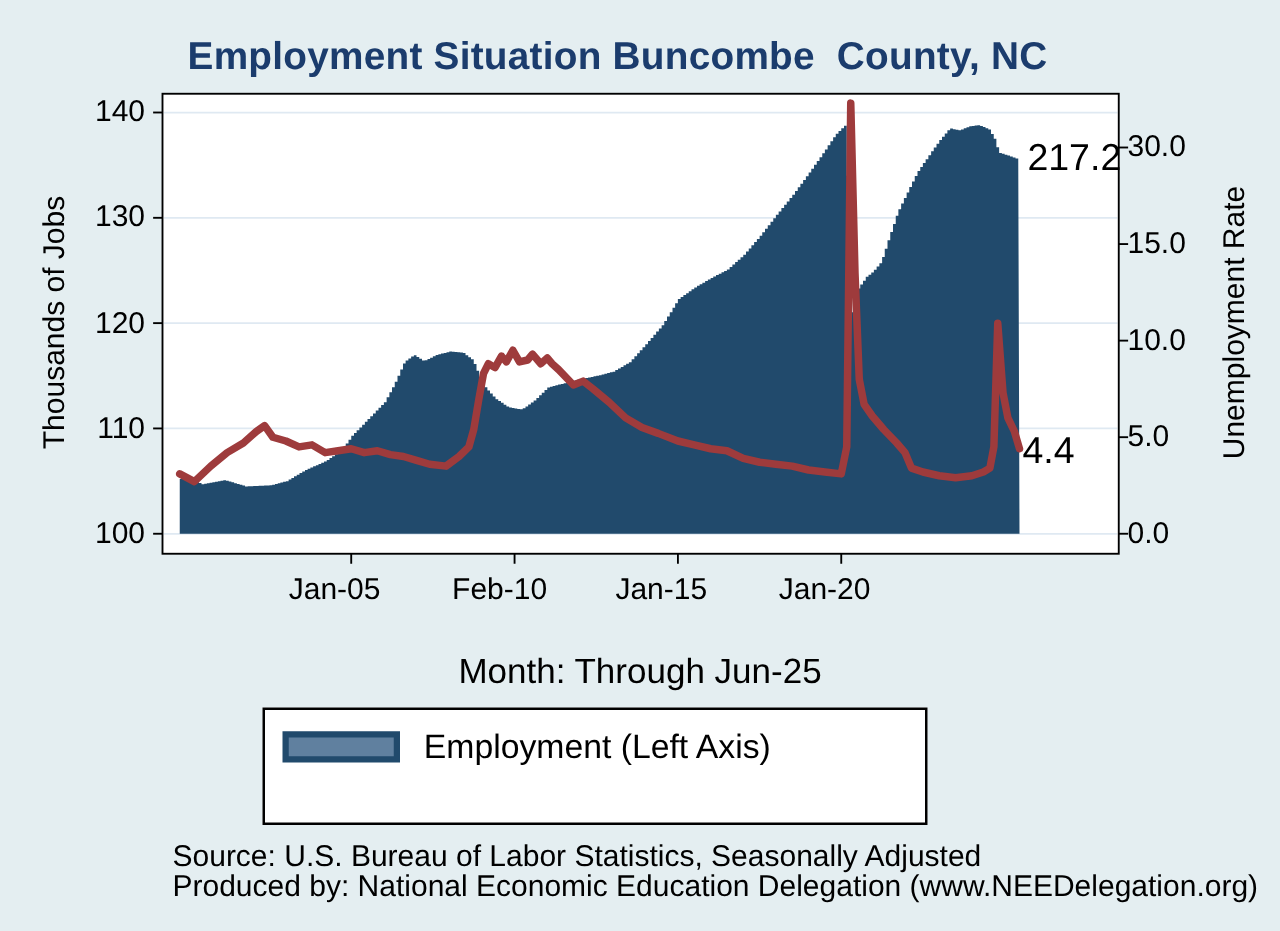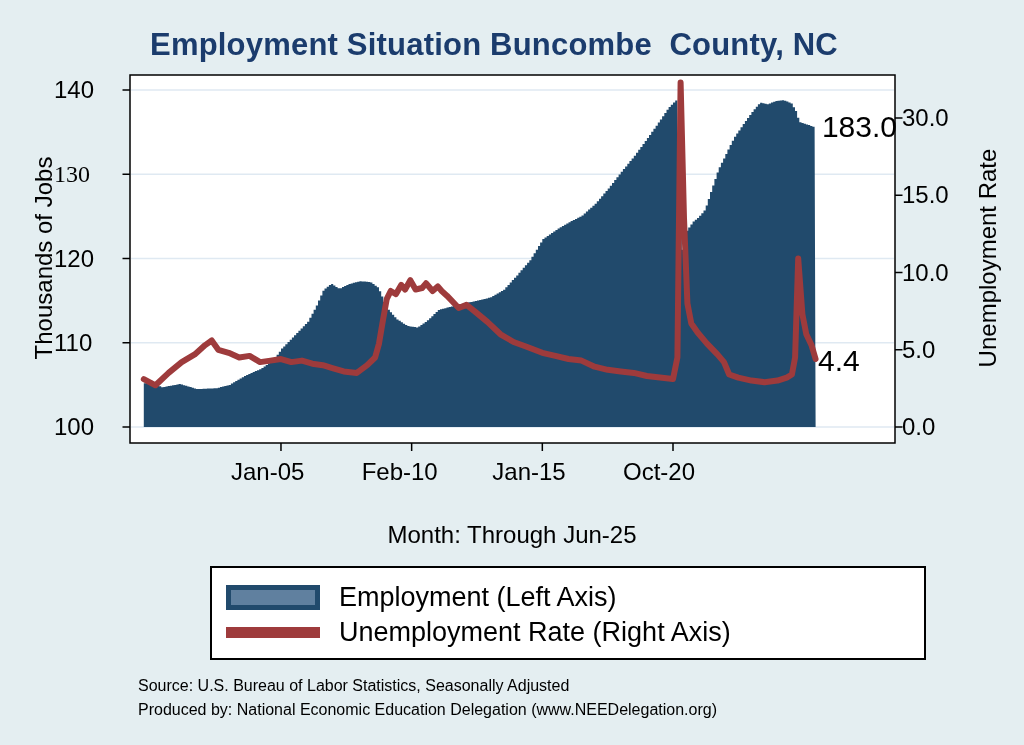--- a/index.html
+++ b/index.html
@@ -4,37 +4,37 @@
 <style>
   html,body{margin:0;padding:0;background:#e4eef1;}
   #canvas{position:relative;width:1024px;height:745px;background:#e4eef1;
           font-family:"Liberation Sans",sans-serif;overflow:hidden;color:#000;}
   #plot{position:absolute;left:0;top:0;}
   .chart-title{position:absolute;left:0;top:27px;width:988px;text-align:center;
           font-size:31px;font-weight:600;color:#1b3c6d;letter-spacing:.2px;white-space:pre;}
   .ylab{position:absolute;font-size:24px;white-space:nowrap;}
   .ylab-l{left:44px;top:258px;transform:translate(-50%,-50%) rotate(-90deg);}
   .ylab-r{left:988px;top:258px;transform:translate(-50%,-50%) rotate(-90deg);}
-  .xlab{position:absolute;left:0;top:521px;width:1024px;text-align:center;font-size:24px;}
+  .xlab{position:absolute;left:0;top:521px;width:1024px;text-align:center;font-size:28px;}
   .tick{position:absolute;font-size:24px;line-height:24px;}
-  .tick.l{width:62px;text-align:left;left:54px;}
+  .tick.l{width:62px;text-align:right;left:54px;}
   .tick.r{left:902px;}
   .tick.b{width:100px;text-align:left;top:460px;}
   .ann{position:absolute;font-size:30px;line-height:30px;color:#000;}
   #ann-emp{left:818px;width:79px;text-align:right;top:112px;}
   #ann-rate{left:818px;top:346px;}
-  .legend{position:absolute;left:210px;top:566px;width:716px;height:94px;background:#fff;
+  .legend{position:absolute;left:210px;top:566px;width:532px;height:94px;background:#fff;
           border:2px solid #000;box-sizing:border-box;display:flex;flex-direction:column;
           justify-content:space-between;padding:13px 0 9px 14px;}
   .lrow{display:flex;align-items:center;gap:19px;height:33px;}
   .sw-area{width:94px;height:25px;background:#214a6c;position:relative;flex:0 0 auto;}
   .sw-area-in{position:absolute;left:5px;right:5px;top:5px;bottom:5px;background:#60809f;}
   .sw-line{width:94px;height:11px;background:#9e3b3c;flex:0 0 auto;}
   .llab{font-size:27px;white-space:nowrap;}
-  .footer{position:absolute;left:138px;top:674px;font-size:16px;line-height:24px;}
+  .footer{position:absolute;left:138px;top:674px;font-size:24px;line-height:24px;}
 </style>
 </head>
 <body>
 
 <div id="canvas">
 
   <svg id="plot" width="1024" height="745">
       <rect x="130" y="75" width="765" height="368" fill="#ffffff"></rect>
       <line x1="131" x2="894" y1="427" y2="427" stroke="#dfe9f2" stroke-width="1.4"></line>
       <line x1="131" x2="894" y1="342.75" y2="342.75" stroke="#dfe9f2" stroke-width="1.4"></line>
@@ -63,46 +63,42 @@
   <div class="chart-title">Employment Situation Buncombe  County, NC</div>
 
   <div class="ylab ylab-l">Thousands of Jobs</div>
   <div class="ylab ylab-r">Unemployment Rate</div>
   <div class="xlab">Month: Through Jun-25</div>
 
   <div id="tick-layer">
       <div class="tick l" style="top: 415px;">100</div>
       <div class="tick l" style="top: 330.75px;">110</div>
       <div class="tick l" style="top: 246.5px;">120</div>
-      <div class="tick l" style="top: 162.25px; font-family: Liberation Serif, serif;">130</div>
+      <div class="tick l" style="top: 162.25px;">130</div>
       <div class="tick l" style="top: 78px;">140</div>
       <div class="tick r" style="top: 415px;">0.0</div>
       <div class="tick r" style="top: 337.75px;">5.0</div>
       <div class="tick r" style="top: 260.5px;">10.0</div>
       <div class="tick r" style="top: 183.25px;">15.0</div>
       <div class="tick r" style="top: 106px;">30.0</div>
       <div class="tick b" style="left: 230.975px;">Jan-05</div>
       <div class="tick b" style="left: 361.65px;">Feb-10</div>
       <div class="tick b" style="left: 492.325px;">Jan-15</div>
-      <div class="tick b" style="left: 623px;">Oct-20</div>
+      <div class="tick b" style="left: 623px;">Jan-20</div>
     </div>
 
-  <div class="ann" id="ann-emp">183.0</div>
+  <div class="ann" id="ann-emp">217.2</div>
   <div class="ann" id="ann-rate">4.4</div>
 
   <div class="legend">
     <div class="lrow">
       <span class="sw-area">
           <span class="sw-area-in"></span>
         </span>
       <span class="llab">Employment (Left Axis)</span>
-    </div>
-    <div class="lrow">
-      <span class="sw-line"></span>
-      <span class="llab">Unemployment Rate (Right Axis)</span>
     </div>
   </div>
 
   <div class="footer">
     <div>Source: U.S. Bureau of Labor Statistics, Seasonally Adjusted</div>
     <div>Produced by: National Economic Education Delegation (www.NEEDelegation.org)</div>
   </div>
 
 </div>
 

